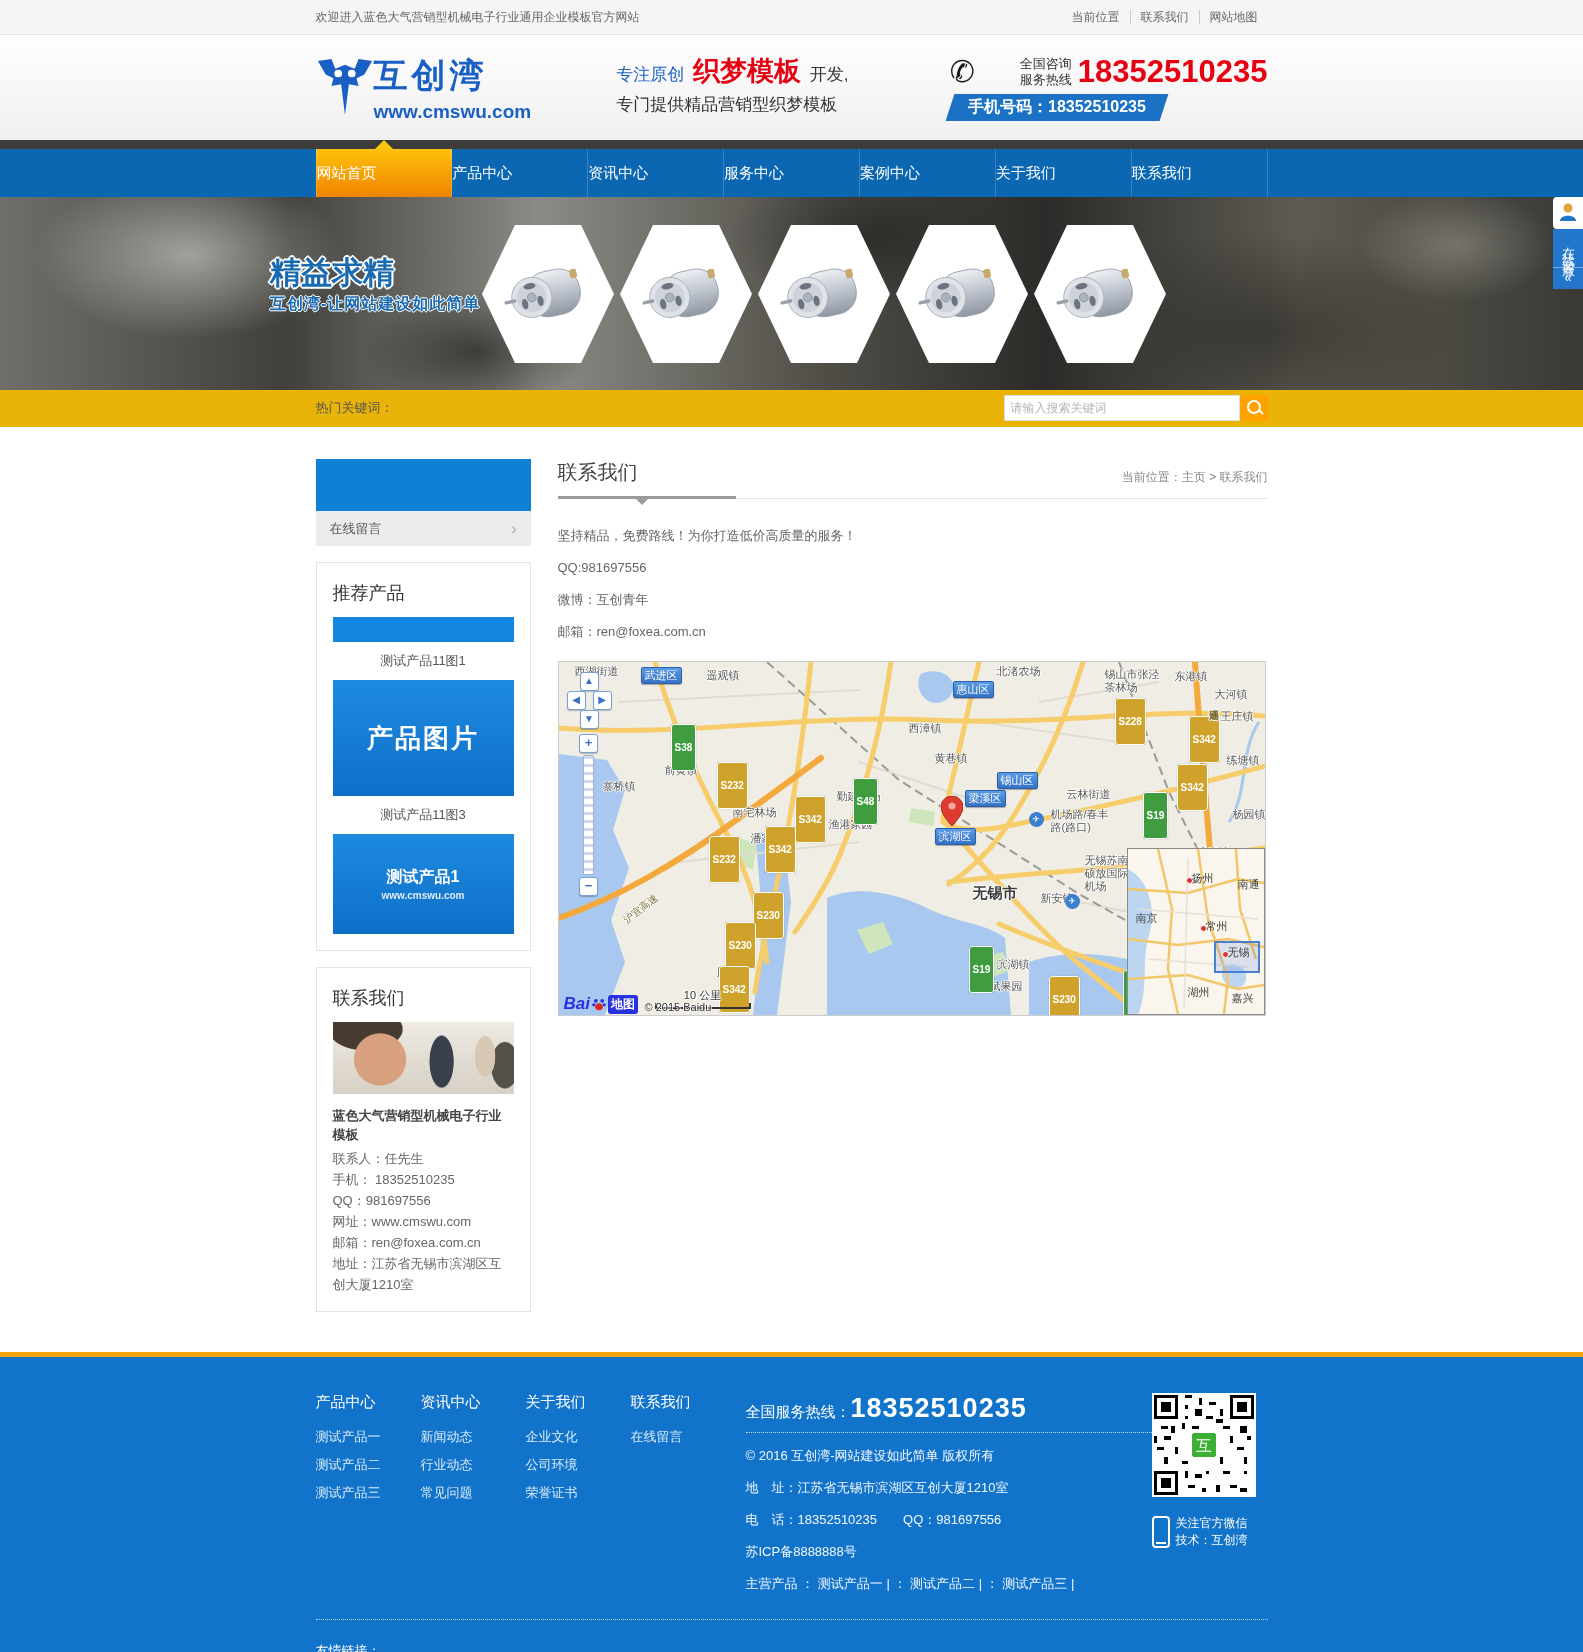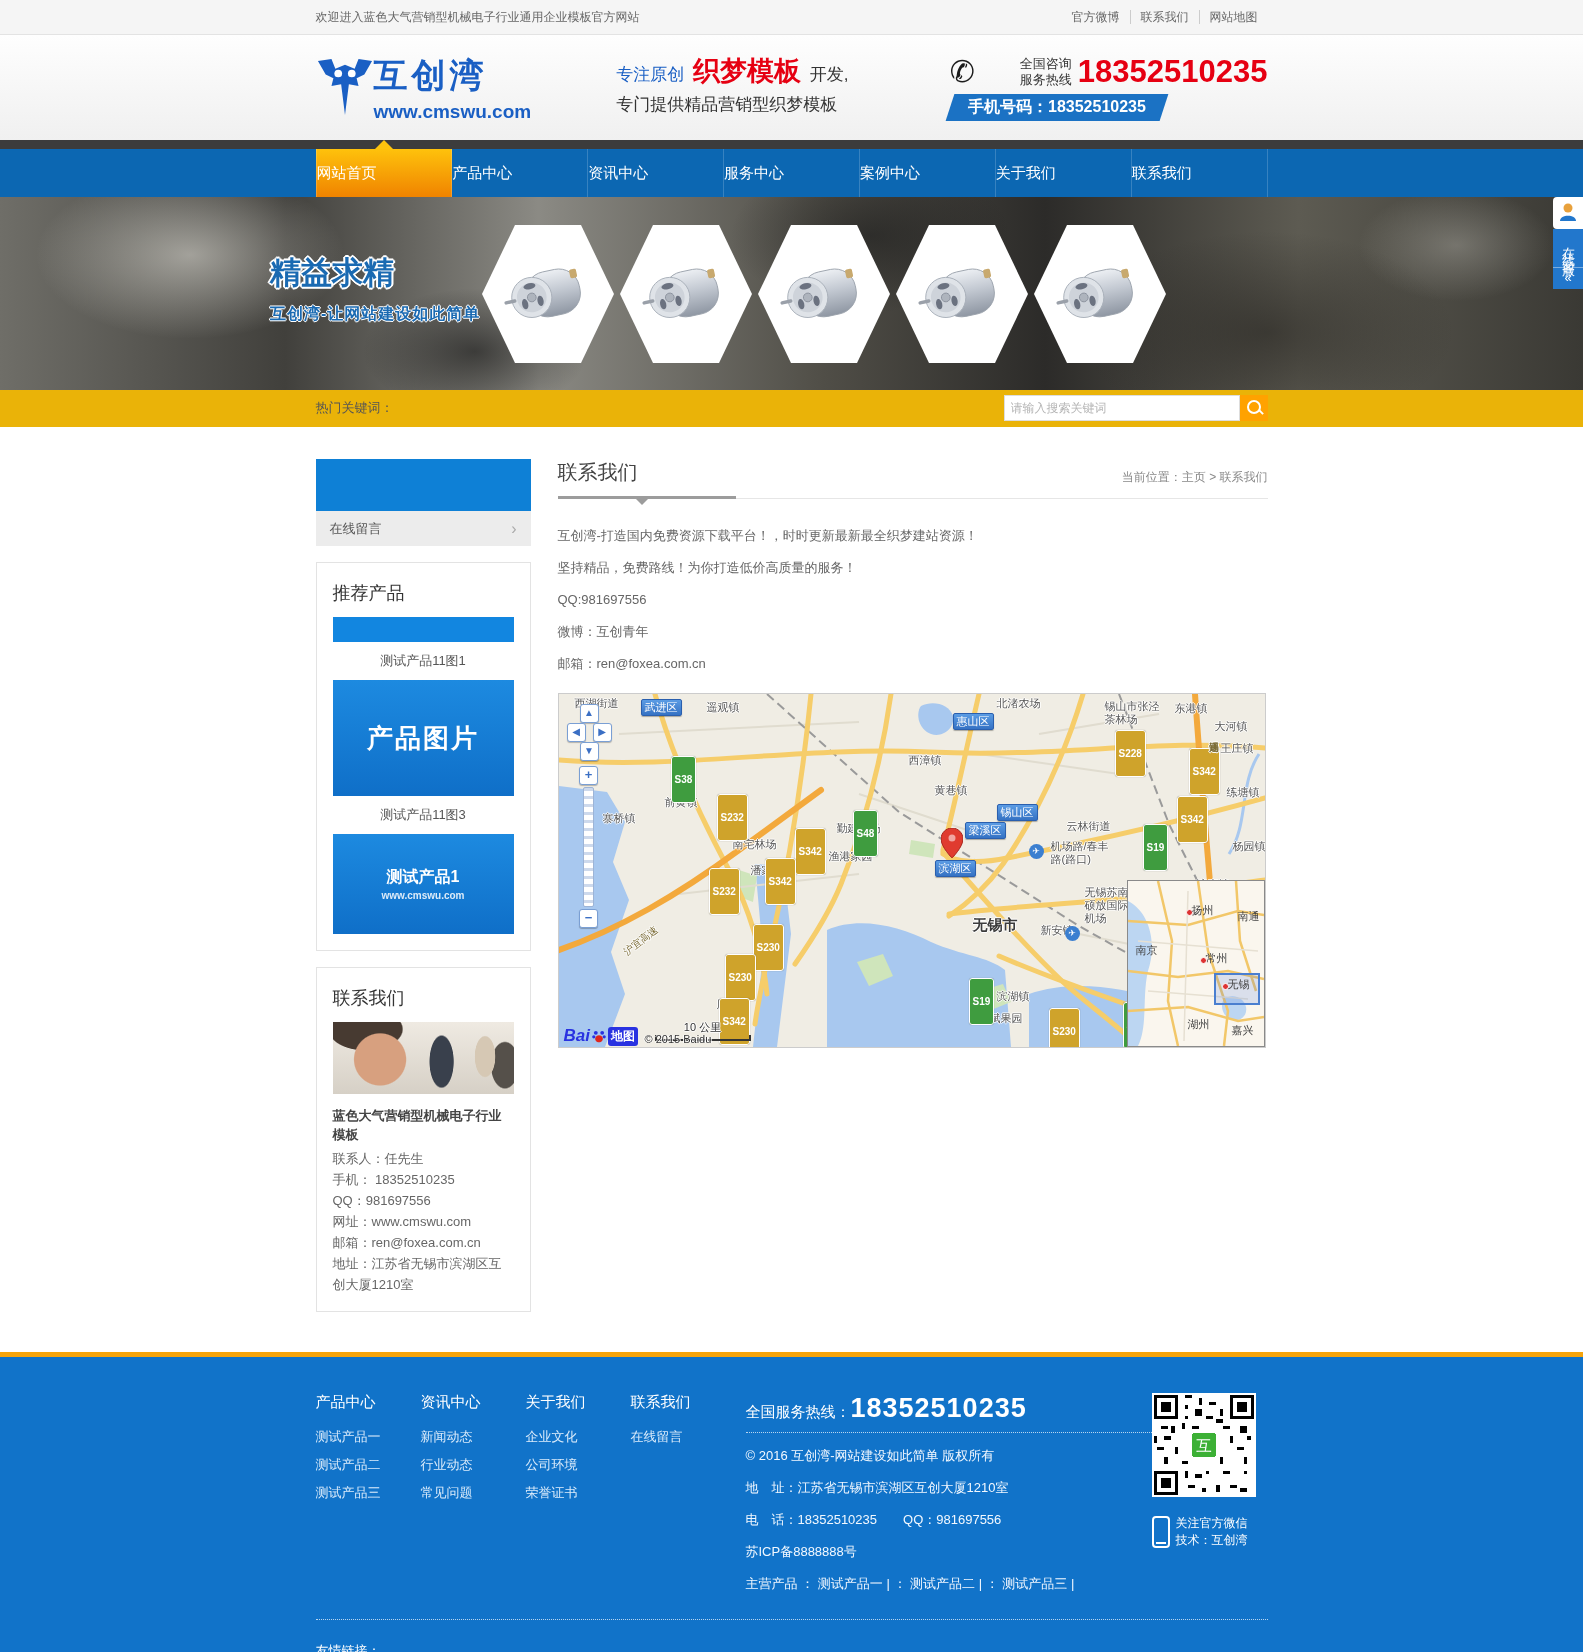--- a/index.html
+++ b/index.html
@@ -44,21 +44,21 @@
     background:linear-gradient(90deg,#6f6e68,#41403c 18%,#8b8a84 34%,#504e47 52%,#2c2b29 66%,#5d5b52 82%,#3a3934);}
   .banner::before{content:'';position:absolute;inset:0;
     background:radial-gradient(220px 120px at 12% 30%,rgba(230,228,220,.55),transparent 70%),
                radial-gradient(160px 90px at 30% 80%,rgba(20,20,20,.6),transparent 70%),
                radial-gradient(200px 110px at 55% 20%,rgba(25,25,25,.55),transparent 70%),
                radial-gradient(260px 140px at 80% 70%,rgba(40,38,34,.6),transparent 72%),
                radial-gradient(140px 80px at 92% 25%,rgba(200,198,190,.35),transparent 70%);}
   .banner-text{position:absolute;left:270px;top:55px;z-index:3;}
   .banner-text .t1{font-size:31px;font-weight:bold;color:#1a6ab2;
     text-shadow:2px 0 0 #fff,-2px 0 0 #fff,0 2px 0 #fff,0 -2px 0 #fff,1px 1px 0 #fff,-1px -1px 0 #fff,1px -1px 0 #fff,-1px 1px 0 #fff;}
-  .banner-text .t2{font-size:16px;font-weight:bold;color:#1a6ab2;margin-top:10px;letter-spacing:1px;
+  .banner-text .t2{font-size:16px;font-weight:bold;color:#1a6ab2;letter-spacing:1px;
     text-shadow:1px 0 0 #fff,-1px 0 0 #fff,0 1px 0 #fff,0 -1px 0 #fff;}
   .hexes{position:absolute;left:482px;top:28px;display:flex;z-index:2;}
   .hex{width:132px;height:138px;margin-right:6px;background:#fff;display:flex;align-items:center;justify-content:center;
     clip-path:polygon(25% 0,75% 0,100% 50%,75% 100%,25% 100%,0 50%);}
   
   .svc{position:absolute;right:0;top:197px;width:30px;z-index:9;text-align:center;}
   .svc .ic{background:#fff;border-radius:4px 0 0 4px;padding:3px 2px;}
   .svc .vtxt{background:#2277cc;color:#fff;font-size:13px;padding:8px 0 6px;writing-mode:vertical-lr;letter-spacing:6px;margin:0 auto;width:30px;line-height:30px;}
   .svc .col{background:#2277cc;color:#fff;font-size:13px;border-top:1px solid rgba(255,255,255,.4);padding:2px 0 4px;cursor:pointer;}
   
@@ -182,21 +182,21 @@
         <rect x="4" y="38" width="14" height="4" rx="2" fill="#9aa0a9"></rect>
       </g>
     </symbol>
   </defs>
 </svg>
 
 <div class="topbar">
   <div class="wrap">
     <span>欢迎进入蓝色大气营销型机械电子行业通用企业模板官方网站</span>
     <span class="tlinks">
-      <a>官方微博</a><a>联系我们</a><a>网站地图</a>
+      <a>当前位置</a><a>联系我们</a><a>网站地图</a>
     </span>
   </div>
 </div>
 
 <div class="header">
   <div class="wrap">
     <div class="logo">
       <svg class="logo-bat" viewBox="0 0 60 64">
         <path d="M2,4 L16,2 L20,12 L30,8 L40,12 L44,2 L58,4 L50,18 L42,22 L44,30 L34,28 L30,60 L26,28 L16,30 L18,22 L10,18 Z" fill="#1a5fc4"></path>
         <circle cx="23" cy="17" r="4" fill="#fff"></circle>
@@ -346,21 +346,20 @@
         <span>当前位置：</span><a>主页</a>
         <span>&gt;</span>
         <span>联系我们</span>
       </span>
     </div>
     <div class="hline">
             <div class="seg"></div>
           </div>
 
     <div class="paras">
-      <p>互创湾-打造国内免费资源下载平台！，时时更新最新最全织梦建站资源！</p>
       <p>坚持精品，免费路线！为你打造低价高质量的服务！</p>
       <p>QQ:981697556</p>
       <p>微博：互创青年</p>
       <p>邮箱：ren@foxea.com.cn</p>
     </div>
 
     <div class="map">
       <svg class="base" width="706" height="353" viewBox="0 0 706 353">
         <rect width="706" height="353" fill="#f0ede4"></rect>
 

